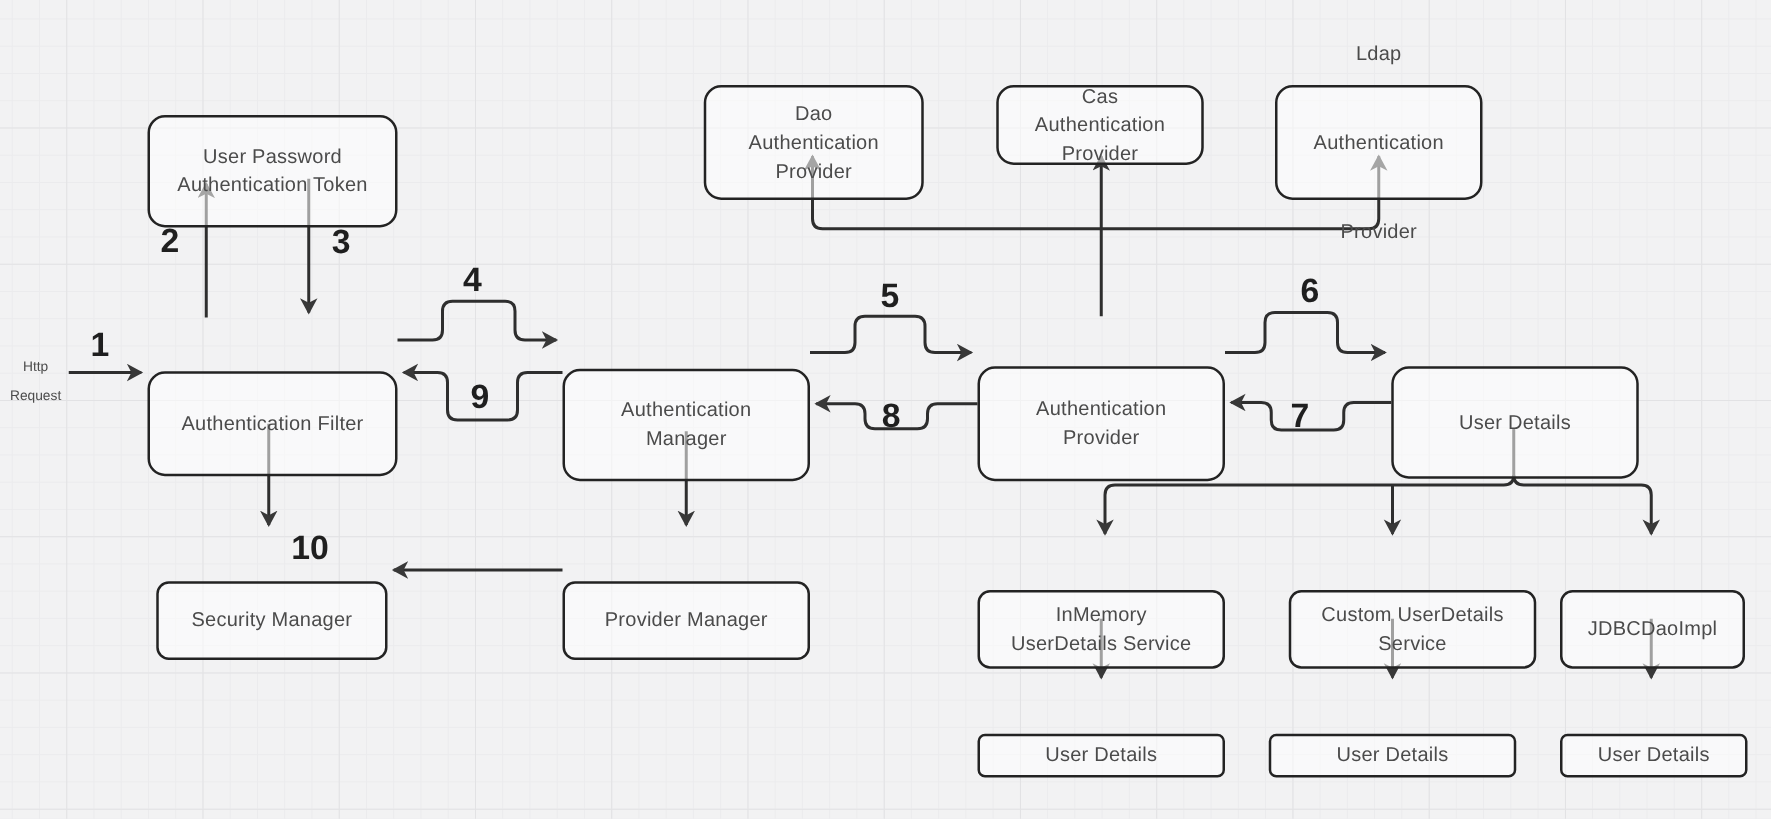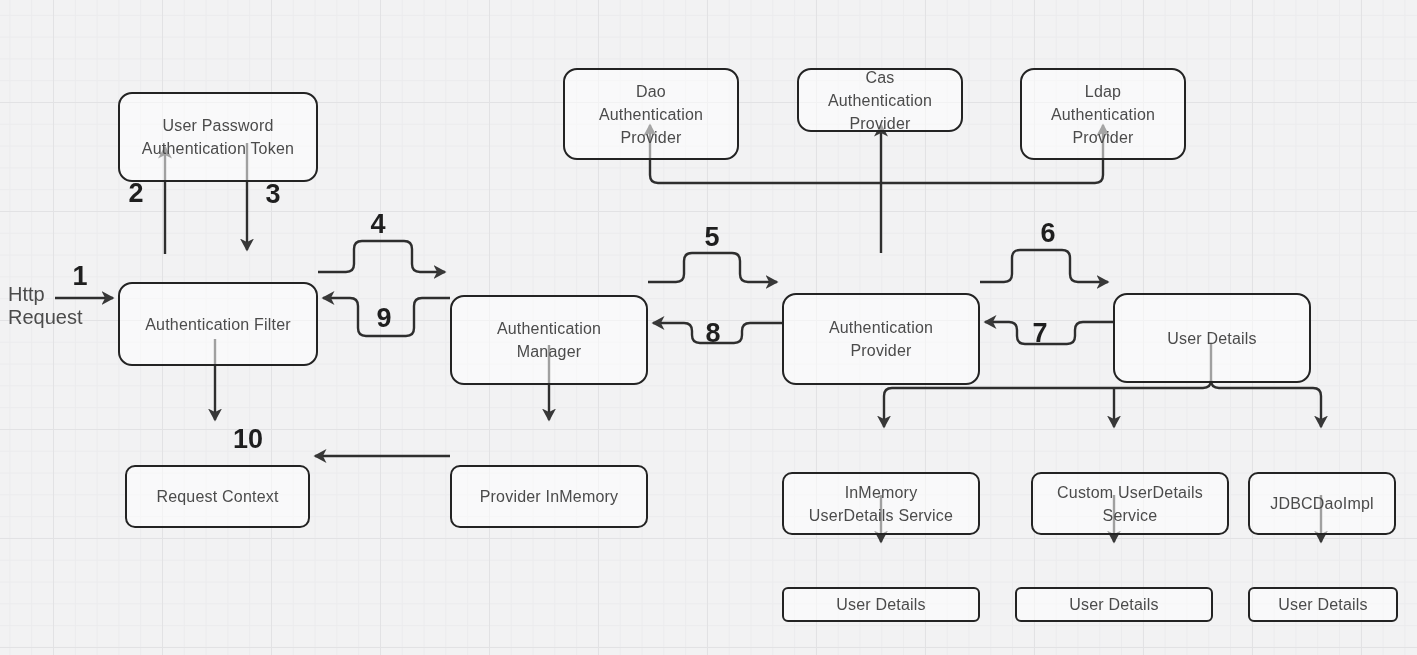--- a/index.html
+++ b/index.html
@@ -52,23 +52,23 @@
     color:#1f1f1f;
     font-size:27px;
     font-weight:700;
     line-height:1;
     white-space:nowrap;
   }
   #http-request-caption{
     position:absolute;
     left:8px;top:283px;
     color:#4b4b4b;
-    font-size:20px;
+    font-size:11px;
     line-height:23px;
-    text-align:left;
+    text-align:center;
   }
 </style>
 </head>
 <body>
 
 <div id="diagram-canvas">
 
   <svg id="edges-layer" width="1417" height="655" viewBox="0 0 1417 655" xmlns="http://www.w3.org/2000/svg">
     <defs>
       <marker id="ah" markerUnits="userSpaceOnUse" markerWidth="18" markerHeight="18" refX="11.5" refY="7" orient="auto">
@@ -130,44 +130,44 @@
       <div class="node" style="left: 563px; top: 28px; width: 176px; height: 92px; border-radius: 14px;">
         <div>Dao</div>
         <div>Authentication</div>
         <div>Provider</div>
       </div>
       <div class="node" style="left: 797px; top: 28px; width: 166px; height: 64px; border-radius: 14px;">
         <div>Cas</div>
         <div>Authentication</div>
         <div>Provider</div>
       </div>
-      <div class="node" style="left: 1020px; top: 28px; width: 166px; height: 92px; border-radius: 14px;">
+      <div class="node" style="left: 1020px; top: 28px; width: 166px; height: 92px; border-radius: 14px; gap: 48px;">
         <div>Ldap</div>
         <div>Authentication</div>
         <div>Provider</div>
       </div>
-      <div class="node" style="left: 118px; top: 242px; width: 200px; height: 84px; border-radius: 14px;">
+      <div class="node" style="left: 118px; top: 257px; width: 200px; height: 84px; border-radius: 14px;">
         <div>Authentication Filter</div>
       </div>
       <div class="node" style="left: 450px; top: 255px; width: 198px; height: 90px; border-radius: 14px;">
         <div>Authentication</div>
         <div>Manager</div>
       </div>
       <div class="node" style="left: 782px; top: 253px; width: 198px; height: 92px; border-radius: 14px;">
         <div>Authentication</div>
         <div>Provider</div>
       </div>
       <div class="node" style="left: 1113px; top: 253px; width: 198px; height: 90px; border-radius: 14px;">
         <div>User Details</div>
       </div>
       <div class="node" style="left: 125px; top: 425px; width: 185px; height: 63px; border-radius: 10px;">
-        <div>Request Context</div>
+        <div>Security Manager</div>
       </div>
       <div class="node" style="left: 450px; top: 425px; width: 198px; height: 63px; border-radius: 10px;">
-        <div>Provider InMemory</div>
+        <div>Provider Manager</div>
       </div>
       <div class="node" style="left: 782px; top: 432px; width: 198px; height: 63px; border-radius: 10px;">
         <div>InMemory</div>
         <div>UserDetails Service</div>
       </div>
       <div class="node" style="left: 1031px; top: 432px; width: 198px; height: 63px; border-radius: 10px;">
         <div>Custom UserDetails</div>
         <div>Service</div>
       </div>
       <div class="node" style="left: 1248px; top: 432px; width: 148px; height: 63px; border-radius: 10px;">

